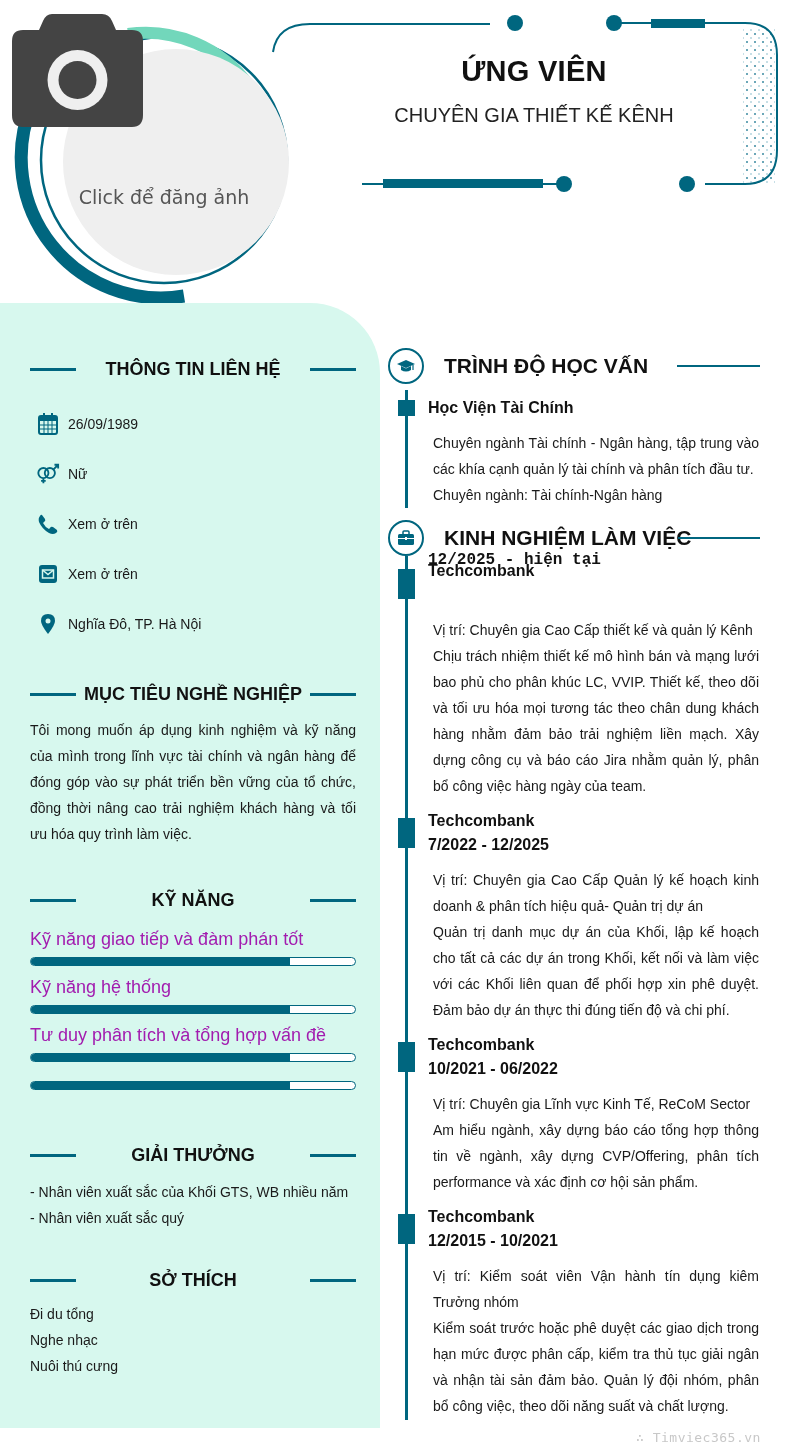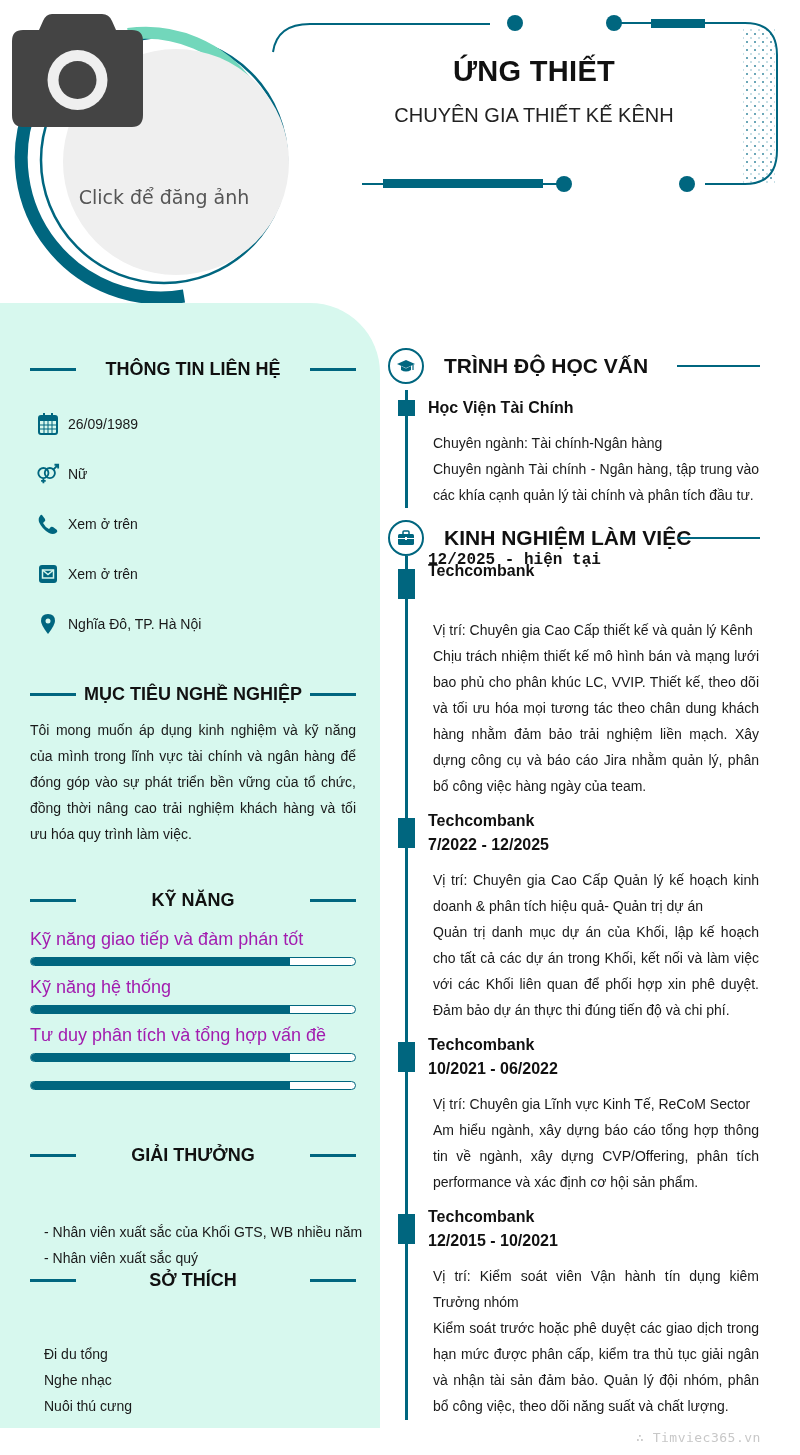--- a/index.html
+++ b/index.html
@@ -32,21 +32,21 @@
   .contact .ico { position: absolute; left: 0; top: 2px; width: 24px; height: 22px; }
   .contact .val { position: absolute; left: 32px; top: 3px; font-size: 14px; color: #1a1a1a; line-height: 20px; }
 
   .para { position: absolute; left: 30px; width: 326px; font-size: 14px; line-height: 26px; text-align: justify; color: #1a1a1a; }
 
   .skill { position: absolute; left: 30px; width: 326px; }
   .skill .lbl { font-size: 18px; line-height: 20px; color: #a21caf; }
   .skill .bar { margin-top: 8px; width: 326px; height: 9px; border: 1px solid #00667f; border-radius: 5px; background: #ffffff; overflow: hidden; }
   .skill .fill { height: 100%; background: #00667f; }
 
-  .list-line { position: absolute; left: 44px; font-size: 14px; line-height: 20px; color: #1a1a1a; margin-top: 40px; }
+  .list-line { position: absolute; left: 30px; font-size: 14px; line-height: 20px; color: #1a1a1a; }
 
   
   .r-head { position: absolute; left: 388px; width: 372px; height: 38px; }
   .r-head .circ { position: absolute; left: 0; top: 0; width: 36px; height: 36px; border: 2px solid #00667f; border-radius: 50%; background: #fff; }
   .r-head .circ svg { position: absolute; left: 8px; top: 8px; }
   .r-head .txt { position: absolute; left: 56px; top: 5px; font-size: 21px; font-weight: bold; color: #111; line-height: 26px; white-space: nowrap; }
   .r-head .rule { position: absolute; right: 0; top: 17px; height: 2px; background: #00667f; }
 
   .tl-line { position: absolute; left: 405px; width: 3px; background: #00667f; }
   .tl-block { position: absolute; left: 398px; width: 17px; background: #00667f; }
@@ -100,21 +100,21 @@
       <circle cx="422" cy="184" r="8" fill="#00667f"></circle>
 
       <line x1="97" y1="184" x2="118" y2="184" stroke="#00667f" stroke-width="2"></line>
       <rect x="118" y="179" width="160" height="9" fill="#00667f"></rect>
       <line x1="278" y1="184" x2="292" y2="184" stroke="#00667f" stroke-width="2"></line>
       <circle cx="299" cy="184" r="8" fill="#00667f"></circle>
     </svg>
   </div>
 
   <div class="title-block" style="left:314px;">
-    <div class="title-name">ỨNG THIẾT</div>
+    <div class="title-name">ỨNG VIÊN</div>
     <div class="title-role">CHUYÊN GIA THIẾT KẾ KÊNH</div>
   </div>
 </div>
 
 <div class="left-panel"></div>
 
 <div class="sec-head" style="top:357px;">
   <div class="line l"></div>
   <div class="txt">THÔNG TIN LIÊN HỆ</div>
   <div class="line r"></div>
@@ -229,22 +229,22 @@
   </div>
   <div class="txt">TRÌNH ĐỘ HỌC VẤN</div>
   <div class="rule" style="width:83px;"></div>
 </div>
 
 <div class="tl-line" style="top:390px; height:118px;"></div>
 <div class="tl-block" style="top:400px; height:16px;"></div>
 
 <div class="entry-title" style="top:396px;">Học Viện Tài Chính</div>
 <div class="entry-body" style="top:430px;">
+  <div>Chuyên ngành Tài chính - Ngân hàng, tập trung vào các khía cạnh quản lý tài chính và phân tích đầu tư.</div>
   <div>Chuyên ngành: Tài chính-Ngân hàng</div>
-  <div>Chuyên ngành Tài chính - Ngân hàng, tập trung vào các khía cạnh quản lý tài chính và phân tích đầu tư.</div>
 </div>
 
 <div class="r-head" style="top:520px;">
   <div class="circ">
     <svg width="18" height="18" viewBox="0 0 18 18" style="left:7px;top:7px;">
       <rect x="6" y="2" width="6" height="4" rx="1" fill="none" stroke="#00667f" stroke-width="1.5"></rect>
       <rect x="1" y="5" width="16" height="11" rx="1.5" fill="#00667f"></rect>
       <rect x="1" y="9" width="16" height="1" fill="#ffffff"></rect>
       <rect x="8" y="8" width="2" height="3" fill="#ffffff"></rect>
     </svg>

